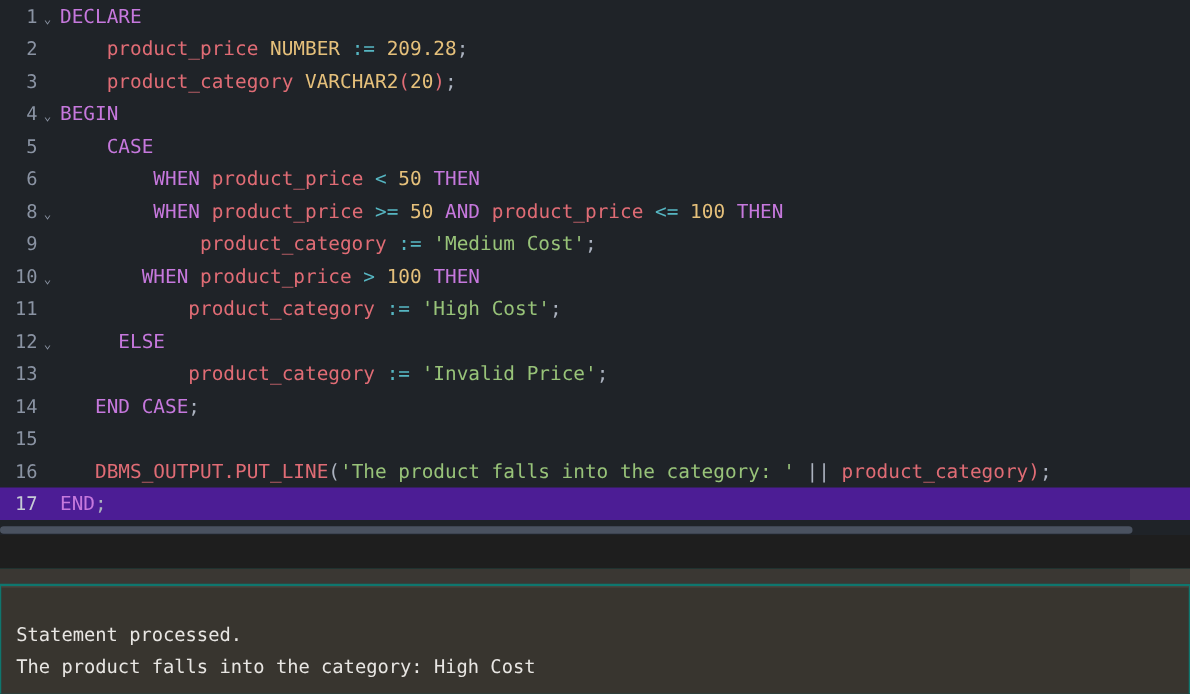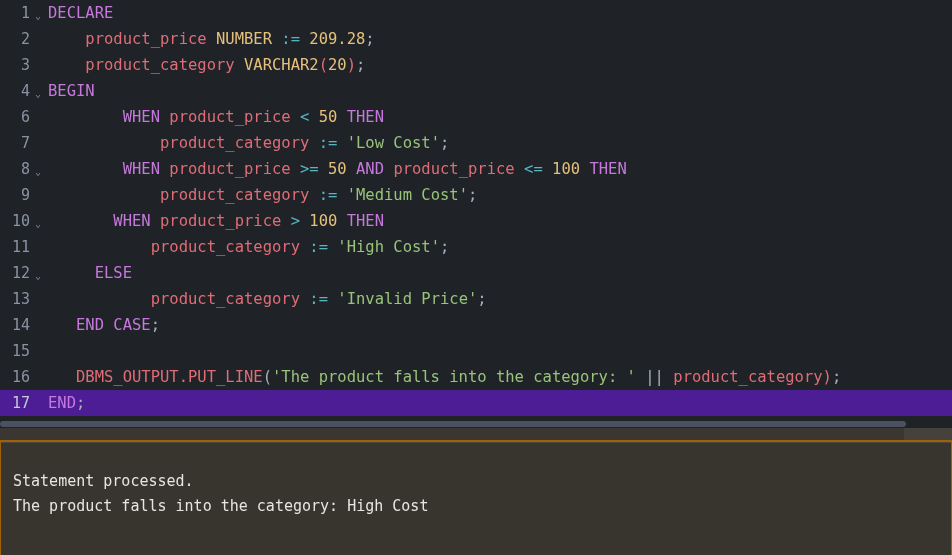--- a/index.html
+++ b/index.html
@@ -97,22 +97,23 @@
     left: 0;
     height: 6px;
     width: 906px;
     background: #4a5260;
     border-radius: 3px;
   }
 
   
   .output {
     flex: 1;
-    background: #a16207;
+    background: #0f766e;
     position: relative;
+    margin-top: 27px;
   }
   .output-topbar {
     height: 12px;
     background: #3a3733;
     position: relative;
   }
   .output-topbar .seg-right {
     position: absolute;
     top: 0; right: 0;
     width: 48px;
@@ -142,22 +143,22 @@
 <body>
 
 <div id="app">
 
   <div class="editor">
     <div class="editor-inner" id="code-lines">
         <div class="code-line"><span class="gutter">1</span><span class="fold">⌄</span><span class="line-text"><span class="kw">DECLARE</span></span></div>
         <div class="code-line"><span class="gutter">2</span><span class="fold empty">&nbsp;</span><span class="line-text"><span class="pun">    </span><span class="id">product_price</span><span class="pun"> </span><span class="typ">NUMBER</span><span class="pun"> </span><span class="op">:=</span><span class="pun"> </span><span class="num">209.28</span><span class="pun">;</span></span></div>
         <div class="code-line"><span class="gutter">3</span><span class="fold empty">&nbsp;</span><span class="line-text"><span class="pun">    </span><span class="id">product_category</span><span class="pun"> </span><span class="typ">VARCHAR2</span><span class="id">(</span><span class="num">20</span><span class="id">)</span><span class="pun">;</span></span></div>
         <div class="code-line"><span class="gutter">4</span><span class="fold">⌄</span><span class="line-text"><span class="kw">BEGIN</span></span></div>
+        <div class="code-line"><span class="gutter">5</span><span class="fold empty">&nbsp;</span><span class="line-text"><span class="pun">    </span><span class="kw">CASE</span></span></div>
         <div class="code-line"><span class="gutter">6</span><span class="fold empty">&nbsp;</span><span class="line-text"><span class="pun">        </span><span class="kw">WHEN</span><span class="pun"> </span><span class="id">product_price</span><span class="pun"> </span><span class="op">&lt;</span><span class="pun"> </span><span class="num">50</span><span class="pun"> </span><span class="kw">THEN</span></span></div>
-        <div class="code-line"><span class="gutter">7</span><span class="fold empty">&nbsp;</span><span class="line-text"><span class="pun">            </span><span class="id">product_category</span><span class="pun"> </span><span class="op">:=</span><span class="pun"> </span><span class="str">'Low Cost'</span><span class="pun">;</span></span></div>
         <div class="code-line"><span class="gutter">8</span><span class="fold">⌄</span><span class="line-text"><span class="pun">        </span><span class="kw">WHEN</span><span class="pun"> </span><span class="id">product_price</span><span class="pun"> </span><span class="op">&gt;=</span><span class="pun"> </span><span class="num">50</span><span class="pun"> </span><span class="kw">AND</span><span class="pun"> </span><span class="id">product_price</span><span class="pun"> </span><span class="op">&lt;=</span><span class="pun"> </span><span class="num">100</span><span class="pun"> </span><span class="kw">THEN</span></span></div>
         <div class="code-line"><span class="gutter">9</span><span class="fold empty">&nbsp;</span><span class="line-text"><span class="pun">            </span><span class="id">product_category</span><span class="pun"> </span><span class="op">:=</span><span class="pun"> </span><span class="str">'Medium Cost'</span><span class="pun">;</span></span></div>
         <div class="code-line"><span class="gutter">10</span><span class="fold">⌄</span><span class="line-text"><span class="pun">       </span><span class="kw">WHEN</span><span class="pun"> </span><span class="id">product_price</span><span class="pun"> </span><span class="op">&gt;</span><span class="pun"> </span><span class="num">100</span><span class="pun"> </span><span class="kw">THEN</span></span></div>
         <div class="code-line"><span class="gutter">11</span><span class="fold empty">&nbsp;</span><span class="line-text"><span class="pun">           </span><span class="id">product_category</span><span class="pun"> </span><span class="op">:=</span><span class="pun"> </span><span class="str">'High Cost'</span><span class="pun">;</span></span></div>
         <div class="code-line"><span class="gutter">12</span><span class="fold">⌄</span><span class="line-text"><span class="pun">     </span><span class="kw">ELSE</span></span></div>
         <div class="code-line"><span class="gutter">13</span><span class="fold empty">&nbsp;</span><span class="line-text"><span class="pun">           </span><span class="id">product_category</span><span class="pun"> </span><span class="op">:=</span><span class="pun"> </span><span class="str">'Invalid Price'</span><span class="pun">;</span></span></div>
         <div class="code-line"><span class="gutter">14</span><span class="fold empty">&nbsp;</span><span class="line-text"><span class="pun">   </span><span class="kw">END CASE</span><span class="pun">;</span></span></div>
         <div class="code-line"><span class="gutter">15</span><span class="fold empty">&nbsp;</span><span class="line-text"></span></div>
         <div class="code-line"><span class="gutter">16</span><span class="fold empty">&nbsp;</span><span class="line-text"><span class="pun">   </span><span class="id">DBMS_OUTPUT.PUT_LINE</span><span class="pun">(</span><span class="str">'The product falls into the category: '</span><span class="pun"> </span><span class="pun">||</span><span class="pun"> </span><span class="id">product_category</span><span class="id">)</span><span class="pun">;</span></span></div>
         <div class="code-line active"><span class="gutter">17</span><span class="fold empty">&nbsp;</span><span class="line-text"><span class="kw">END</span><span class="pun">;</span></span></div>

